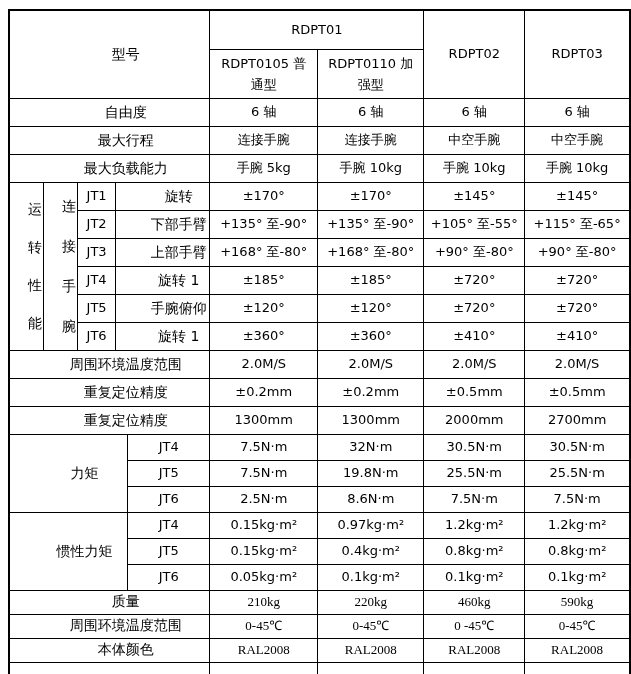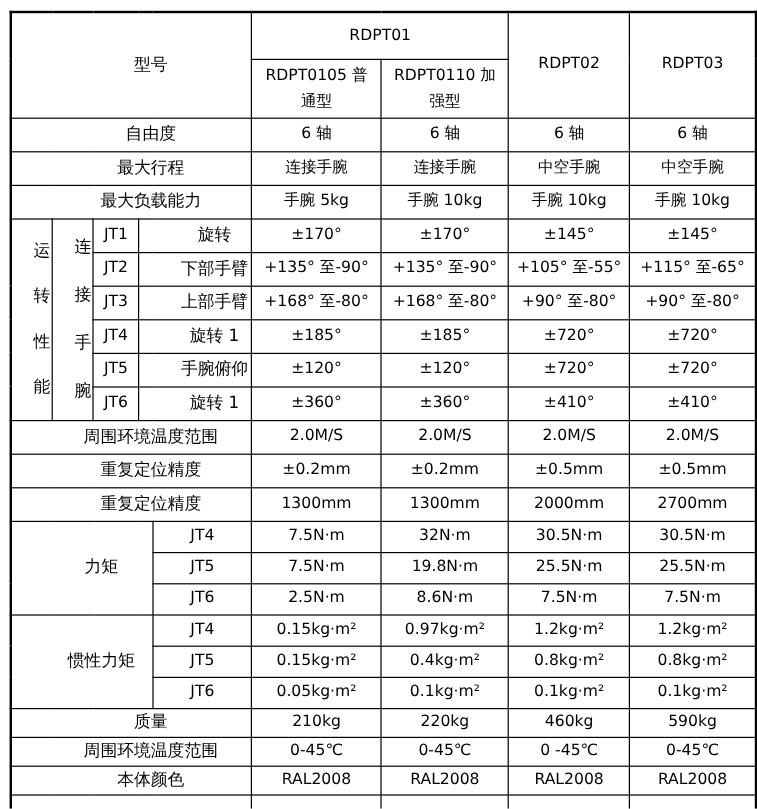--- a/index.html
+++ b/index.html
@@ -42,21 +42,21 @@
     word-break: break-all;
     white-space: normal;
     font-size: 14px;
   }
   .v-a { line-height: 38px; }
   .v-b { line-height: 40px; }
   tr.h39 { height: 39px; }
   tr.h49 { height: 49px; }
   tr.h28 { height: 28px; margin-top: 18px; }
   tr.h26 { height: 26px; }
-  tr.h24 { height: 24px; }
+  tr.h24 { height: 24px; font-family: Liberation Serif, serif; }
   tr.hstub { height: 22px; }
 </style>
 </head>
 <body>
 
 <div class="page">
   <table class="spec">
     <colgroup>
       <col style="width:30px">
         <col style="width:24px">

